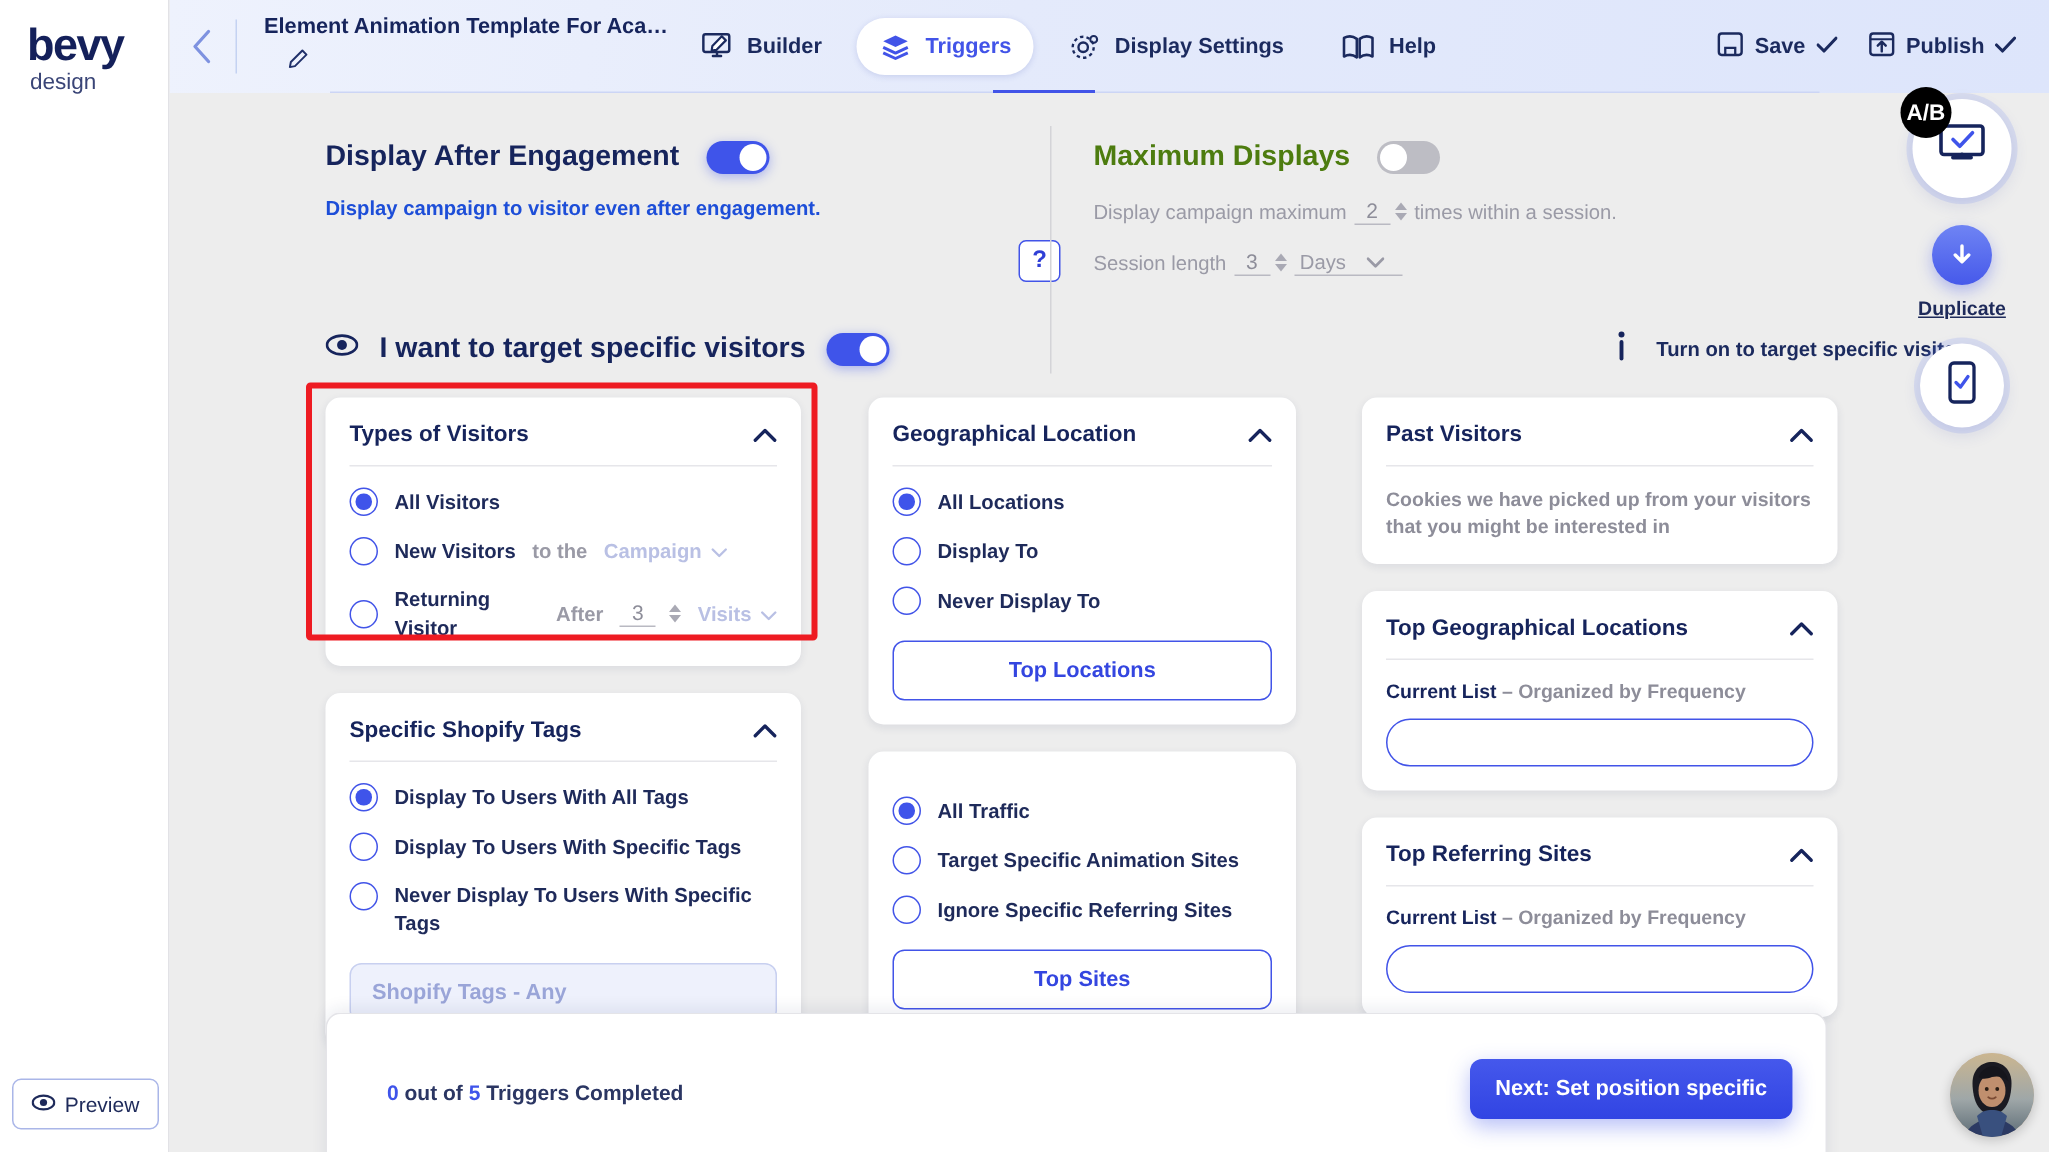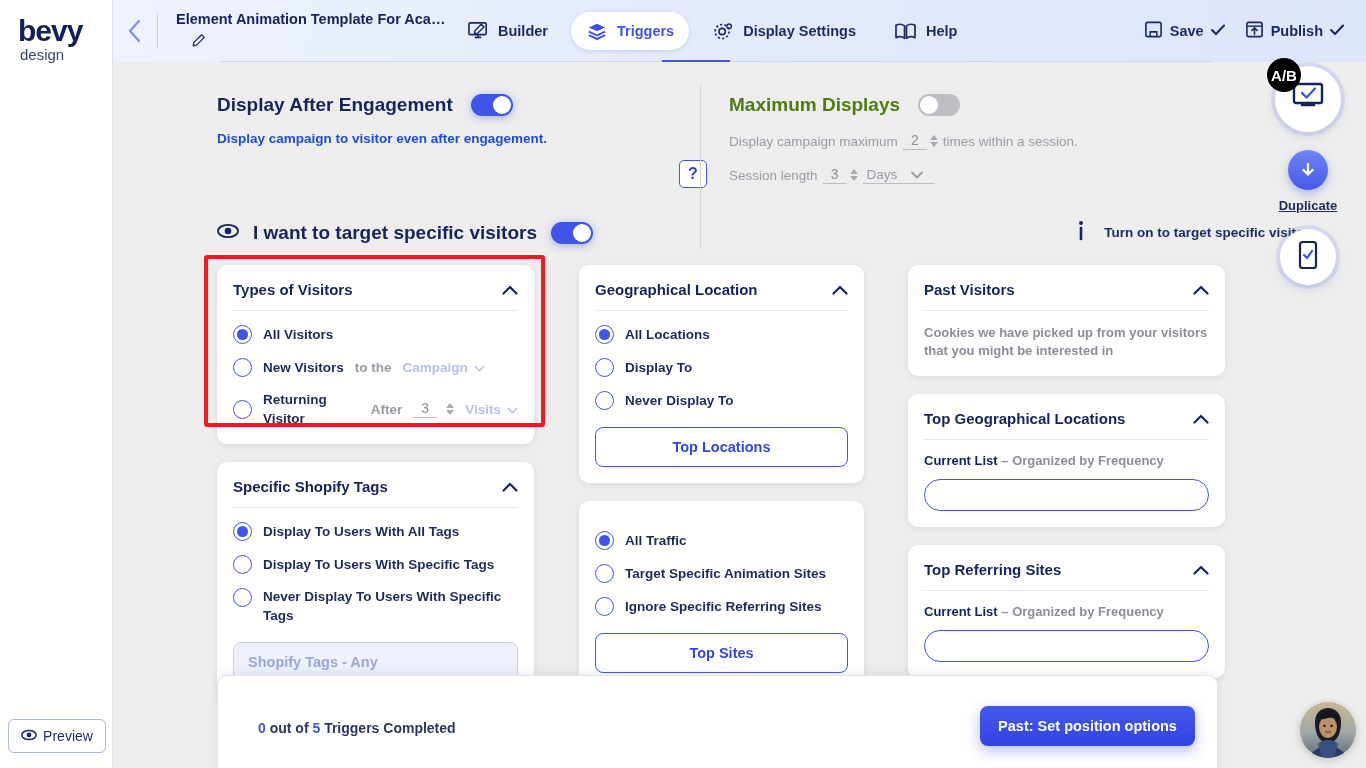--- a/index.html
+++ b/index.html
@@ -573,21 +573,21 @@
         <div class="input-round"></div>
       </div>
     </div>
 
     <div class="redbox"></div>
 
     <div class="bottombar">
       <div class="bb-text">
         <span class="num">0</span><span> out of </span><span class="num">5</span><span> Triggers Completed</span>
       </div>
-      <div class="bb-btn">Past: Set position options</div>
+      <div class="bb-btn">Next: Set position specific</div>
     </div>
   </div>
 
   <div class="rrail">
     <div class="circle-btn">
       <span class="ab-badge">A/B</span>
       <span>
         <svg width="34" height="30" viewBox="0 0 34 30">
             <rect x="3" y="2" width="28" height="19" rx="2" fill="none" stroke="#16245c" stroke-width="2.4"></rect>
             <path d="M11 23h12M17 21v2" stroke="#16245c" stroke-width="2.6" stroke-linecap="round"></path>

